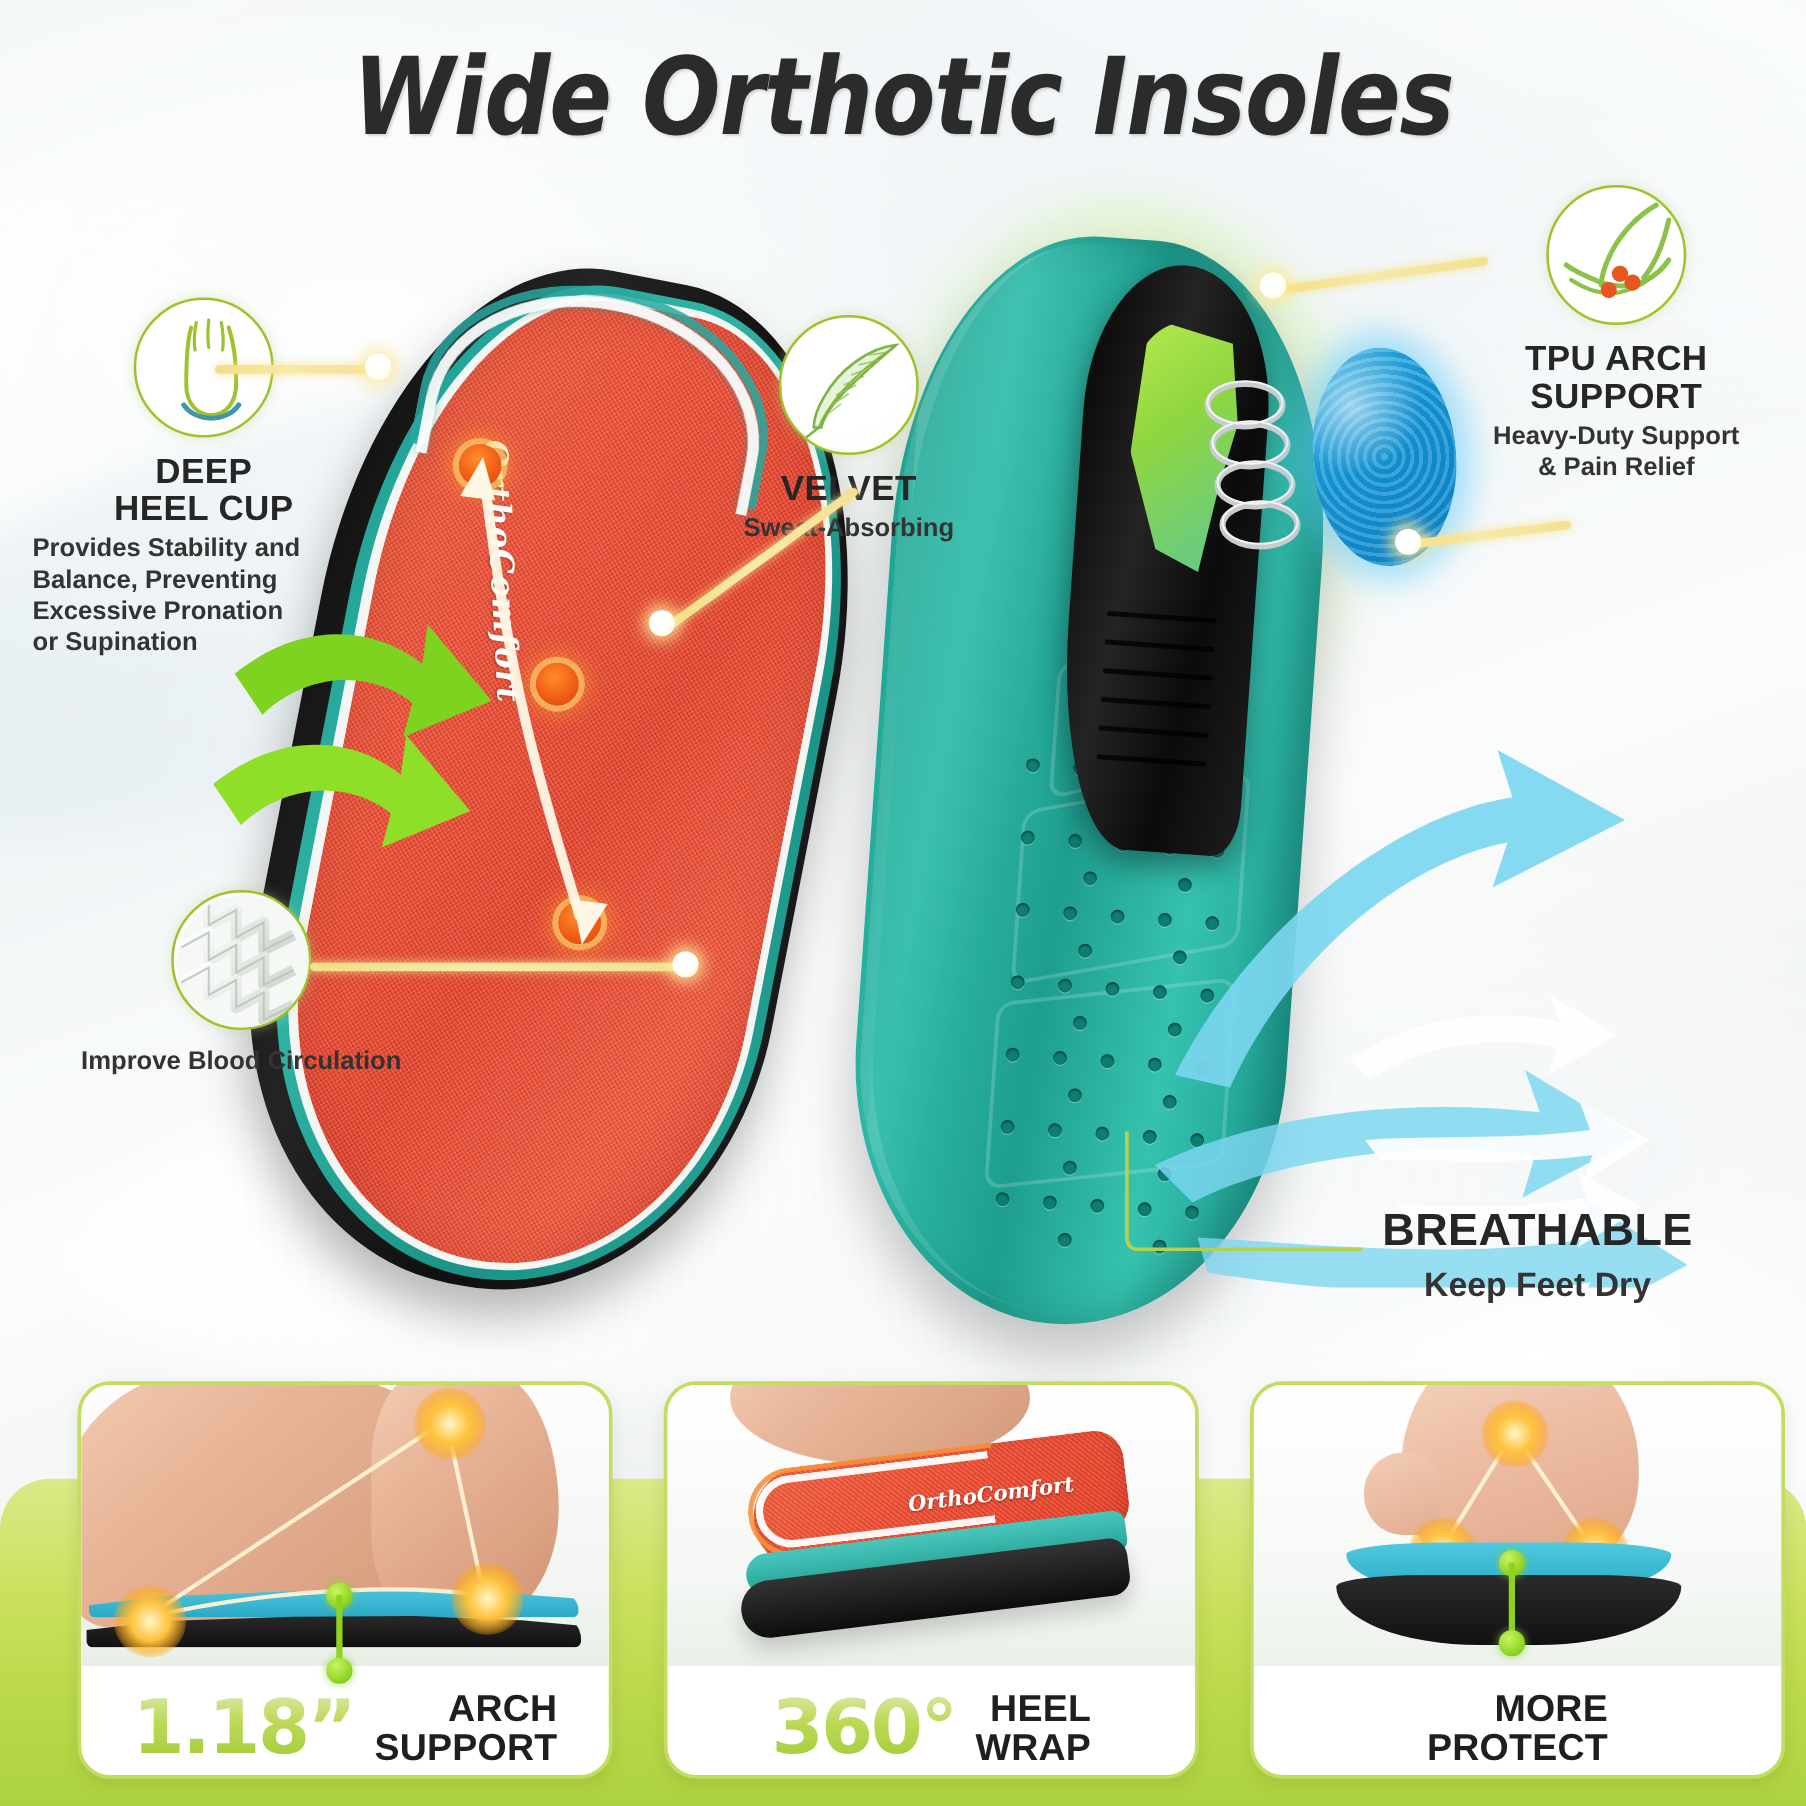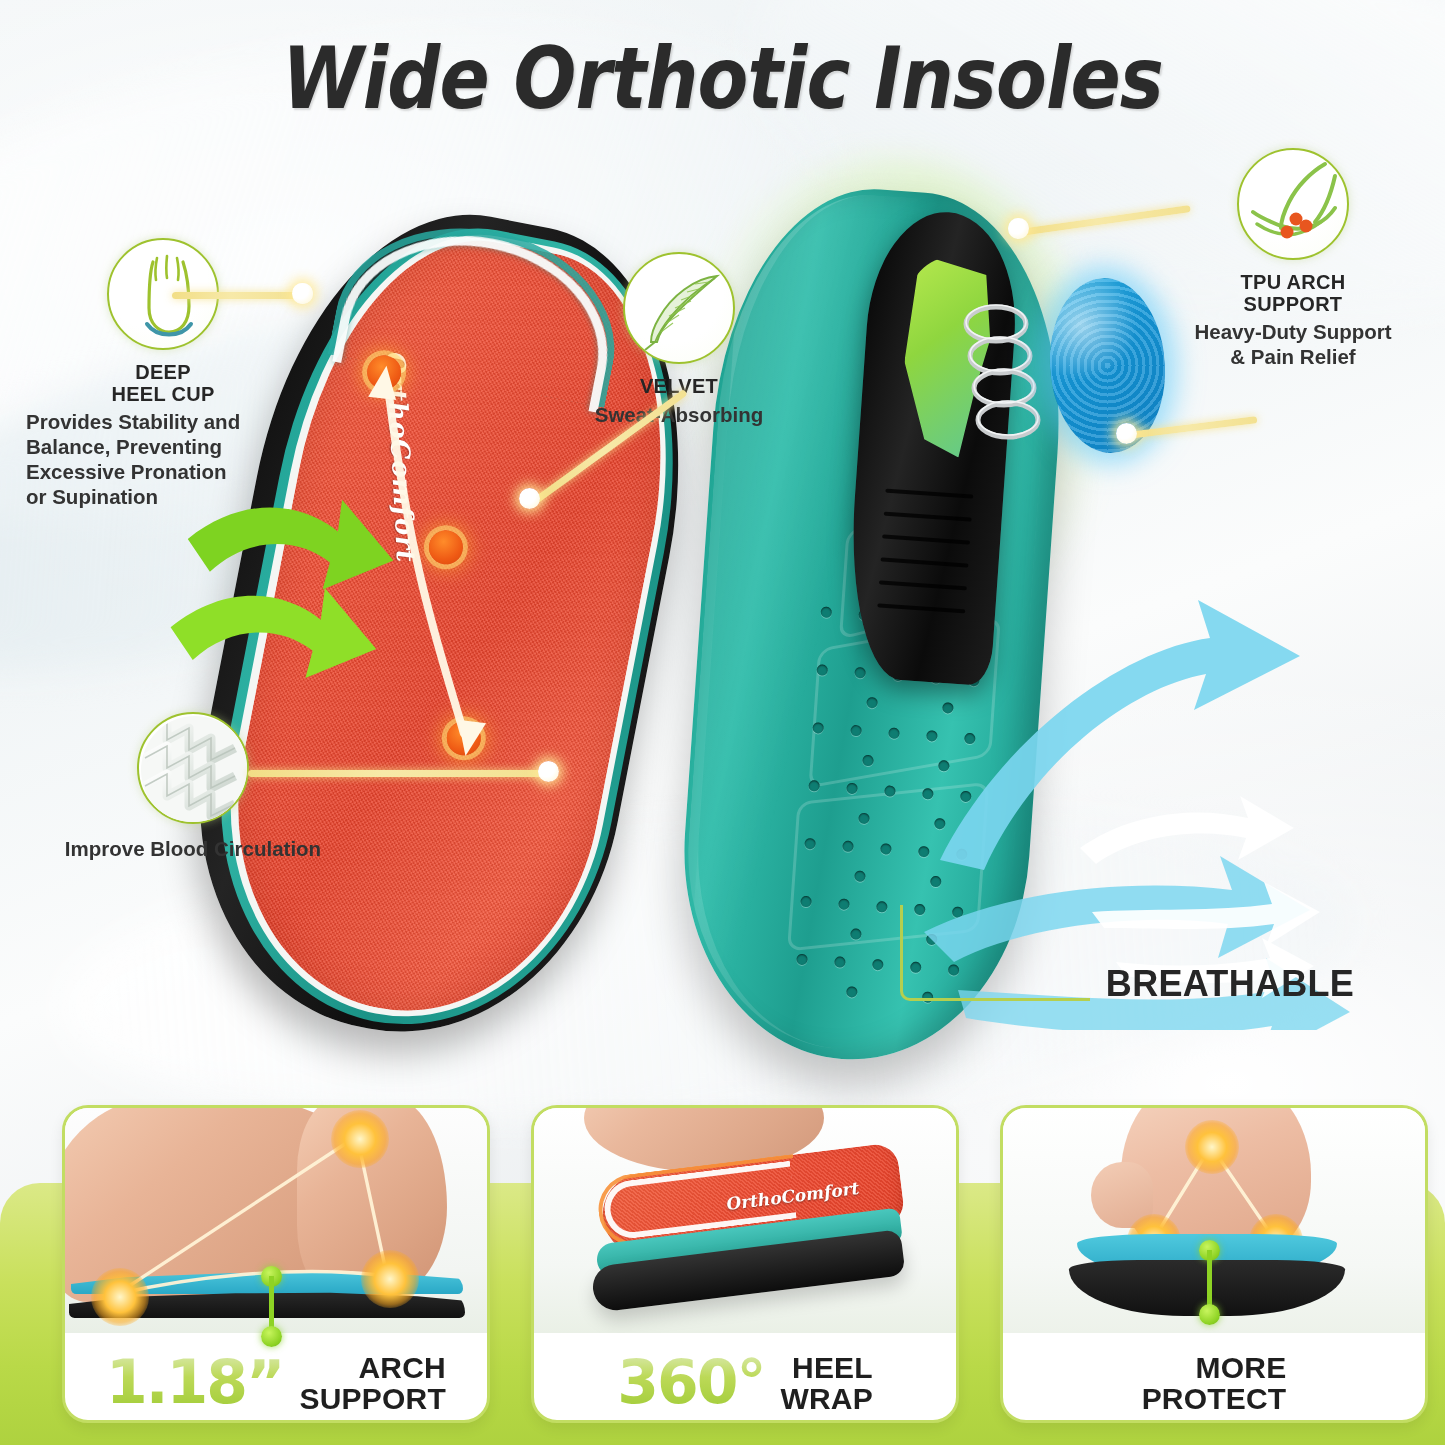--- a/index.html
+++ b/index.html
@@ -63,21 +63,21 @@
     width: 112px; height: 112px; border-radius: 50%;
     border: 2.5px solid #9ec22e;
     background: radial-gradient(circle at 42% 34%, #ffffff 55%, #fbfdf4 100%);
     box-shadow: 0 0 10px rgba(190,210,140,.45);
     position: relative;
     overflow: hidden;
   }
   .icon-circle svg { position: absolute; left: 0; top: 0; }
   .feat-title {
     font-weight: 700;
-    font-size: 20px;
+    font-size: 28px;
     color: #262626;
     line-height: 1.08;
     letter-spacing: .3px;
   }
   .feat-sub {
     font-size: 20.5px;
     color: #333333;
     line-height: 1.22;
     font-weight: 600;
     margin-top: 4px;
@@ -573,20 +573,23 @@
   <div class="dot" style="left:1008px; top:218px;"></div>
 
   <div class="leader" style="left:1128px; top:432px; width:130px; transform: rotate(-7deg);"></div>
   <div class="dot" style="left:1116px; top:423px;"></div>
 
   <div class="elbow" style="left:900px; top:905px; width:190px; height:96px; border-radius:0 0 0 10px;"></div>
   <div class="callout ta-center" style="left:1050px; top:965px; width:360px;">
     <div class="feat-title ta-center" style="font-size:36px;">
       <div>BREATHABLE</div>
     </div>
+    <div class="feat-sub ta-center" style="font-size:27px; margin-top:8px;">
+      <div>Keep Feet Dry</div>
+    </div>
   </div>
 
   <div id="bottom-band"></div>
 
   <div class="panel" id="panel1">
     <div class="panel-photo">
       <div style="position:absolute;inset:0;background:linear-gradient(180deg,#fdfdfd 0%,#f2f5f2 72%,#e9efe6 100%);"></div>
 
       <div class="skin" style="left:-20px; top:-12px; width:360px; height:206px;
                   border-radius: 40% 58% 26% 14% / 70% 80% 40% 36%;"></div>

